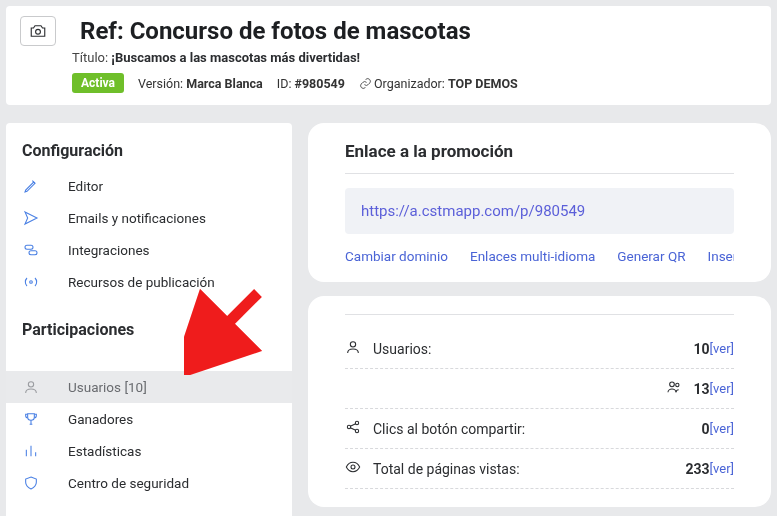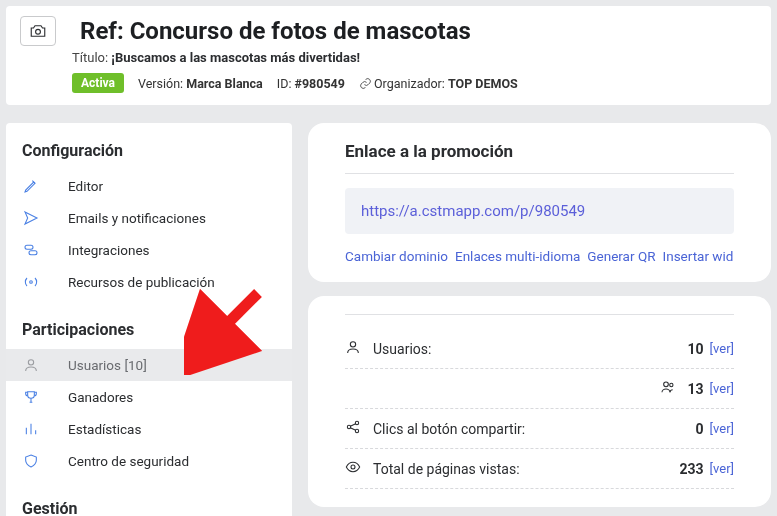--- a/index.html
+++ b/index.html
@@ -71,21 +71,21 @@
     padding: 4px 16px 10px 16px;
   }
   .side-item {
     display: flex;
     align-items: center;
     gap: 28px;
     padding: 8px 16px;
     font-size: 13.5px;
     cursor: pointer;
   }
-  .side-item.active { background: #e9eaec; color: #6a6c70; }
+  .side-item.active { background: #e9eaec; color: #6a6c70; margin-top: 22px; }
   .side-item .ic { width: 18px; display: flex; justify-content: center; }
   .side-item svg { width: 16px; height: 16px; stroke: #4a80e4; fill: none; stroke-width: 1.6; }
   .side-item.active svg { stroke: #9a9ca0; }
   .side-sep { height: 18px; }
   .red-arrow {
     position: absolute;
     top: 162px;
     left: 178px;
     pointer-events: none;
   }
@@ -112,39 +112,39 @@
     border-radius: 4px;
     padding: 14px 16px;
     color: #5b5fd9;
     font-size: 15px;
     margin-bottom: 14px;
     overflow: hidden;
     white-space: nowrap;
   }
   .link-row {
     display: flex;
-    gap: 7px;
+    gap: 22px;
     font-size: 13.5px;
     white-space: nowrap;
     overflow: hidden;
   }
   .link-row span { color: #4a64d6; cursor: pointer; }
   .stats-list { }
   .stat-row {
     display: flex;
     align-items: center;
     padding: 10px 0;
     border-bottom: 1px dashed #d8d9dc;
     font-size: 14px;
     justify-content: flex-end;
   }
   .stat-row .ic { width: 18px; margin-right: 10px; }
   .stat-row .ic svg { width: 16px; height: 16px; stroke: #2b2d30; fill: none; stroke-width: 1.6; }
   .stat-row .label { flex: 1; }
-  .stat-row .value { font-weight: 700; margin-right: 6px; }
+  .stat-row .value { font-weight: 700; }
   .stat-row .ver { color: #4a64d6; cursor: pointer; font-size: 13px; }
 </style>
 </head>
 <body>
 
 <div class="header-card">
   <div class="header-top">
     <div class="camera-box">
       <svg viewBox="0 0 24 24">
           <path d="M3 8h3l2-3h8l2 3h3v11H3z"></path>

